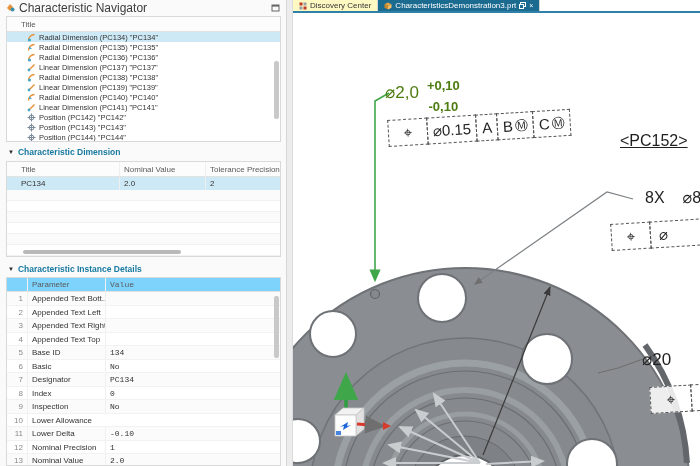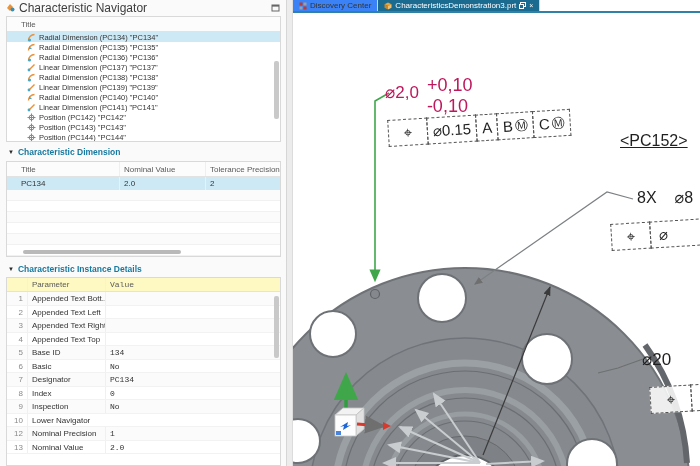--- a/index.html
+++ b/index.html
@@ -37,60 +37,60 @@
   .inst-head { height:15px; line-height:15px; font-size:8px; color:#5a5a5a;
     background:#fcfcfc; border-bottom:1px solid #e2e2e2; }
   .inst-row { height:13px; line-height:13px; font-size:8px; color:#333; background:#cde9f6; }
   .inst-empty { height:11px; border-bottom:1px solid #f1f1f1; }
   .inst-empty:nth-child(odd) { background:#fbfbfb; }
 
   .details-card { top:277px; height:189px; }
   .gridD { display:grid; grid-template-columns:20px 78px 1fr; }
   .gridD > div { overflow:hidden; white-space:nowrap; }
   .det-head { height:14px; line-height:14px; font-size:8px; color:#5a5a5a;
-    background:#fef9c3; border-bottom:1px solid #e2e2e2; }
+    background:#7dd3fc; border-bottom:1px solid #e2e2e2; }
   .det-row { height:13.5px; line-height:13.5px; font-size:8px; color:#333;
     border-bottom:1px solid #f2f2f2; }
   .det-row:nth-child(even) { background:#fbfbfb; }
   .cell-num { text-align:right; padding-right:4px; color:#8a8a8a; }
   .cell-param { padding-left:4px; border-left:1px solid #f0f0f0; }
   .cell-value { padding-left:4px; border-left:1px solid #f0f0f0;font-family:Liberation Mono, monospace; }
 
   
   .splitter { position:absolute; left:287px; top:0; width:6px; height:466px;
     background:#ececec; border-right:1px solid #dcdcdc; }
 
   
   .right-pane { position:absolute; left:293px; top:0; width:407px; height:466px; background:#fff; }
   .tabbar { position:absolute; left:0; top:0; width:407px; height:13px;
     display:flex; align-items:stretch; border-bottom:2px solid #2f81a8; background:#fff; }
   .tab { display:flex; align-items:center; gap:3px; padding:0 6px; font-size:8px;
-    color:#333; background:#3b82f6; border-right:1px solid #d5d5d5; white-space:nowrap; }
+    color:#333; background:#fef9c3; border-right:1px solid #d5d5d5; white-space:nowrap; }
   .tab.active { background:#1b6a90; color:#fff;align-items:center; }
   .tab .tab-glyph { font-size:7px; line-height:1; }
 
   
   .graphics { position:absolute; left:0; top:15px; width:407px; height:451px;
     background:#fff; overflow:hidden; }
   .graphics svg.scene { position:absolute; left:0; top:0; }
   .anno { position:absolute; white-space:nowrap; color:#1f1f1f; }
-  .green { color:#be185d; }
+  .green { color:#4d7c0f;text-align:center; }
   .dim-block { left:92px; top:60px; display:flex; align-items:flex-start; }
   .dim-main { font-size:17px; margin-top:7px; }
-  .dim-tols { display:flex; flex-direction:column; margin-left:8px; font-size:18px; line-height:21px; }
+  .dim-tols { display:flex; flex-direction:column; margin-left:8px; font-size:13px; line-height:21px;font-weight:bold; }
   .dim-pc { font-size:17px; margin-left:1px; }
   .fcf { display:flex; align-items:stretch; height:27px; background:rgba(255,255,255,0.85); }
   .fcf .cell { display:flex; align-items:center; justify-content:center;
     border:1px dashed #555; margin-left:-1px; padding:0 5px; font-size:15px; color:#1f1f1f; }
   .fcf .cell:first-child { margin-left:0; }
   .fcf .mod { font-size:13px; margin-left:2px; }
   .fcf1 { left:95px; top:105px; transform:rotate(-3.5deg); transform-origin:left center; }
   .fcf1 .cell.sym { width:40px; }
   .pc152 { left:327px; top:117px; font-size:16px;text-decoration:underline; }
-  .count-dia { left:344px; top:173px; font-size:16px; }
+  .count-dia { left:352px; top:173px; font-size:16px; }
   .count-dia .gap { display:inline-block; width:18px; }
   .fcf2 { left:318px; top:209px; transform:rotate(-3.5deg); transform-origin:left center; }
   .fcf2 .cell.sym { width:40px; }
   .fcf2 .cell.rest { width:60px; justify-content:flex-start; padding-left:8px; }
   .dia20 { left:349px; top:334px; font-size:17px; }
   .fcf3 { left:357px; top:372px; transform:rotate(-3.5deg); transform-origin:left center; }
   .fcf3 .cell.sym { width:42px; }
   .fcf3 .cell.rest { width:40px; }
 </style>
 </head>
@@ -274,21 +274,26 @@
           <div class="cell-param">Index</div>
           <div class="cell-value">0</div>
         </div>
       <div class="gridD det-row">
           <div class="cell-num">9</div>
           <div class="cell-param">Inspection</div>
           <div class="cell-value">No</div>
         </div>
       <div class="gridD det-row">
           <div class="cell-num">10</div>
-          <div class="cell-param">Lower Navigator</div>
+          <div class="cell-param">Lower Allowance</div>
+        </div>
+      <div class="gridD det-row">
+          <div class="cell-num">11</div>
+          <div class="cell-param">Lower Delta</div>
+          <div class="cell-value">-0.10</div>
         </div>
       <div class="gridD det-row">
           <div class="cell-num">12</div>
           <div class="cell-param">Nominal Precision</div>
           <div class="cell-value">1</div>
         </div>
       <div class="gridD det-row">
           <div class="cell-num">13</div>
           <div class="cell-param">Nominal Value</div>
           <div class="cell-value">2.0</div>

